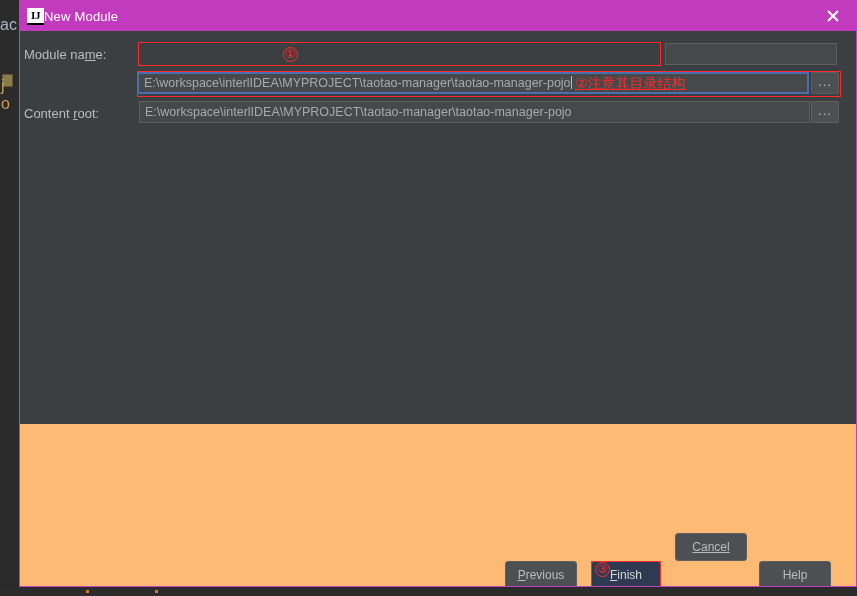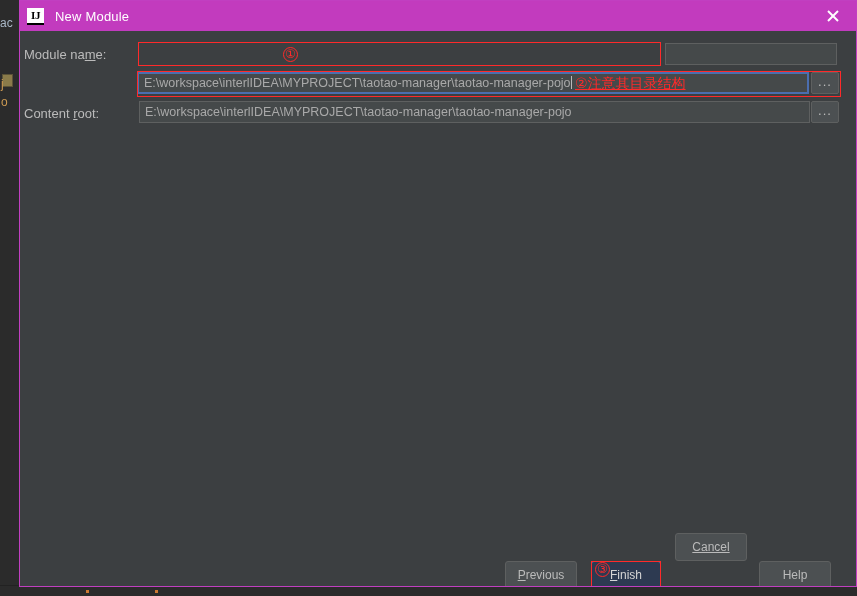--- a/index.html
+++ b/index.html
@@ -28,21 +28,21 @@
     background: #3C3F41;
   }
   .ide-left-col {
     position: absolute;
     left: 0; top: 0;
     width: 22px; height: 596px;
     background: #2B2B2B;
   }
   .ide-frag {
     position: absolute;
-    font-size: 12px;
+    font-size: 16px;
     color: #9aa0a6;
     white-space: nowrap;
     font-family: "Liberation Sans", sans-serif;
   }
   .ide-frag-a { left: 0px; top: 16px; color: #a9b7c6; }
   .ide-frag-b { left: 1px; top: 77px; color: #cc9a52; }
   .ide-frag-c { left: 1px; top: 95px; color: #cc9a52; }
   .ide-tinyicon {
     position: absolute;
     left: 2px; top: 74px;
@@ -93,39 +93,38 @@
     font-weight: bold;
     line-height: 14px;
     text-align: center;
     font-family: "Liberation Serif", serif;
     border-bottom: 2px solid #000;
     box-sizing: border-box;
     margin-left: 3px;
     letter-spacing: -0.5px;
   }
   .title-text {
-    margin-left: 11px;
     color: #ffffff;
     font-size: 13px;
     letter-spacing: .2px;
   }
   .close-btn {
     position: absolute;
     right: 0; top: 0;
     width: 46px; height: 30px;
     display: flex;
     align-items: center;
     justify-content: center;
     cursor: pointer;
   }
   .close-btn svg { display: block; }
 
   .dialog-body {
     position: relative;
-    height: 555px;
+    height: 393px;
     background: #3C3F41;
   }
 
   .field-label {
     position: absolute;
     left: 4px;
     color: #BBBBBB;
     font-size: 13px;
     white-space: nowrap;
     line-height: 24px;

